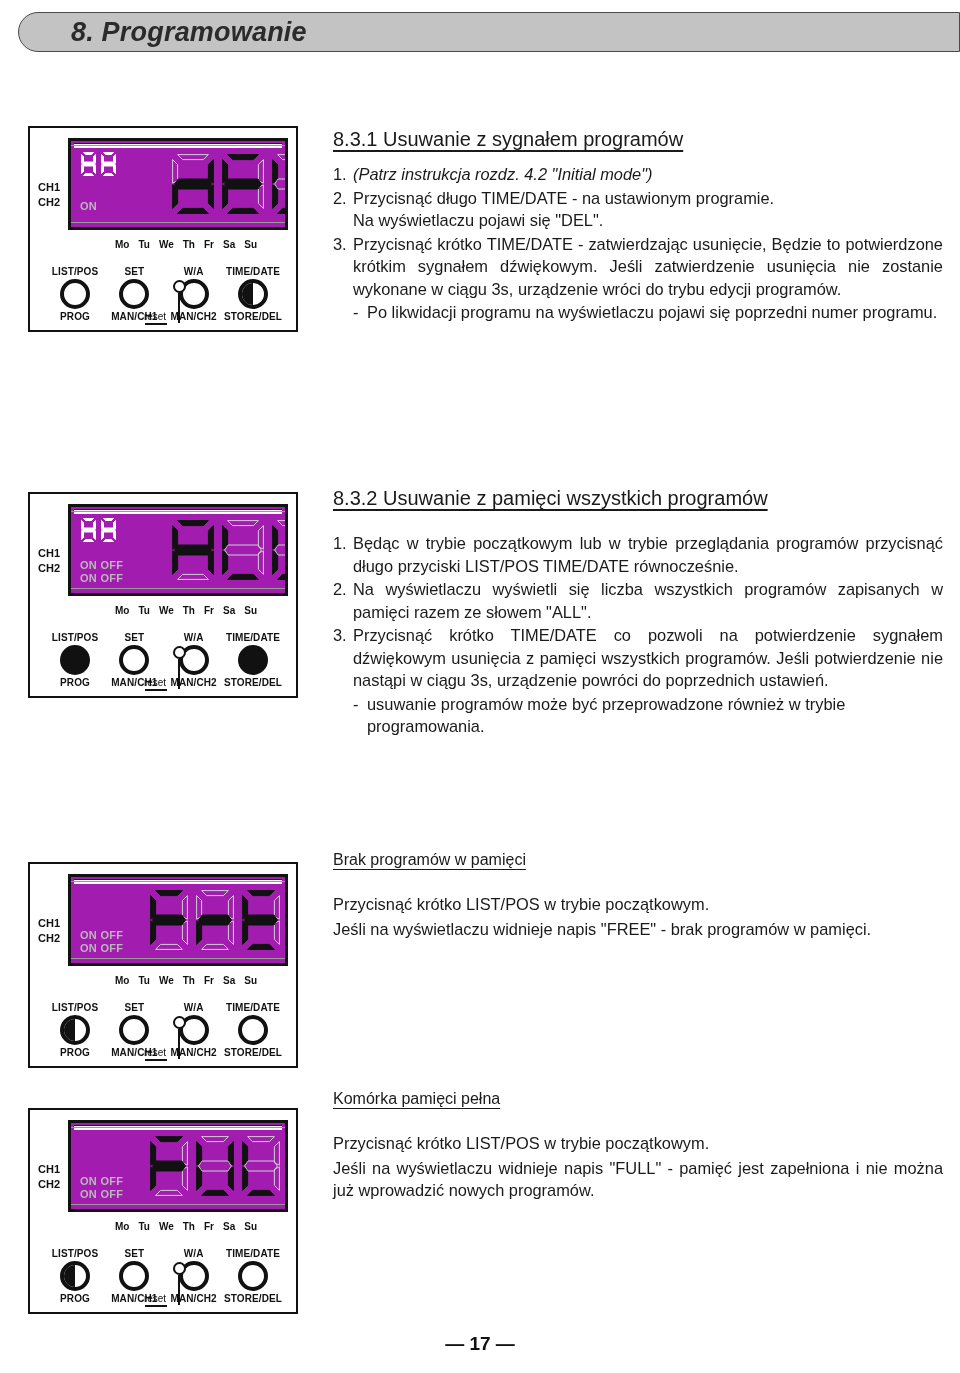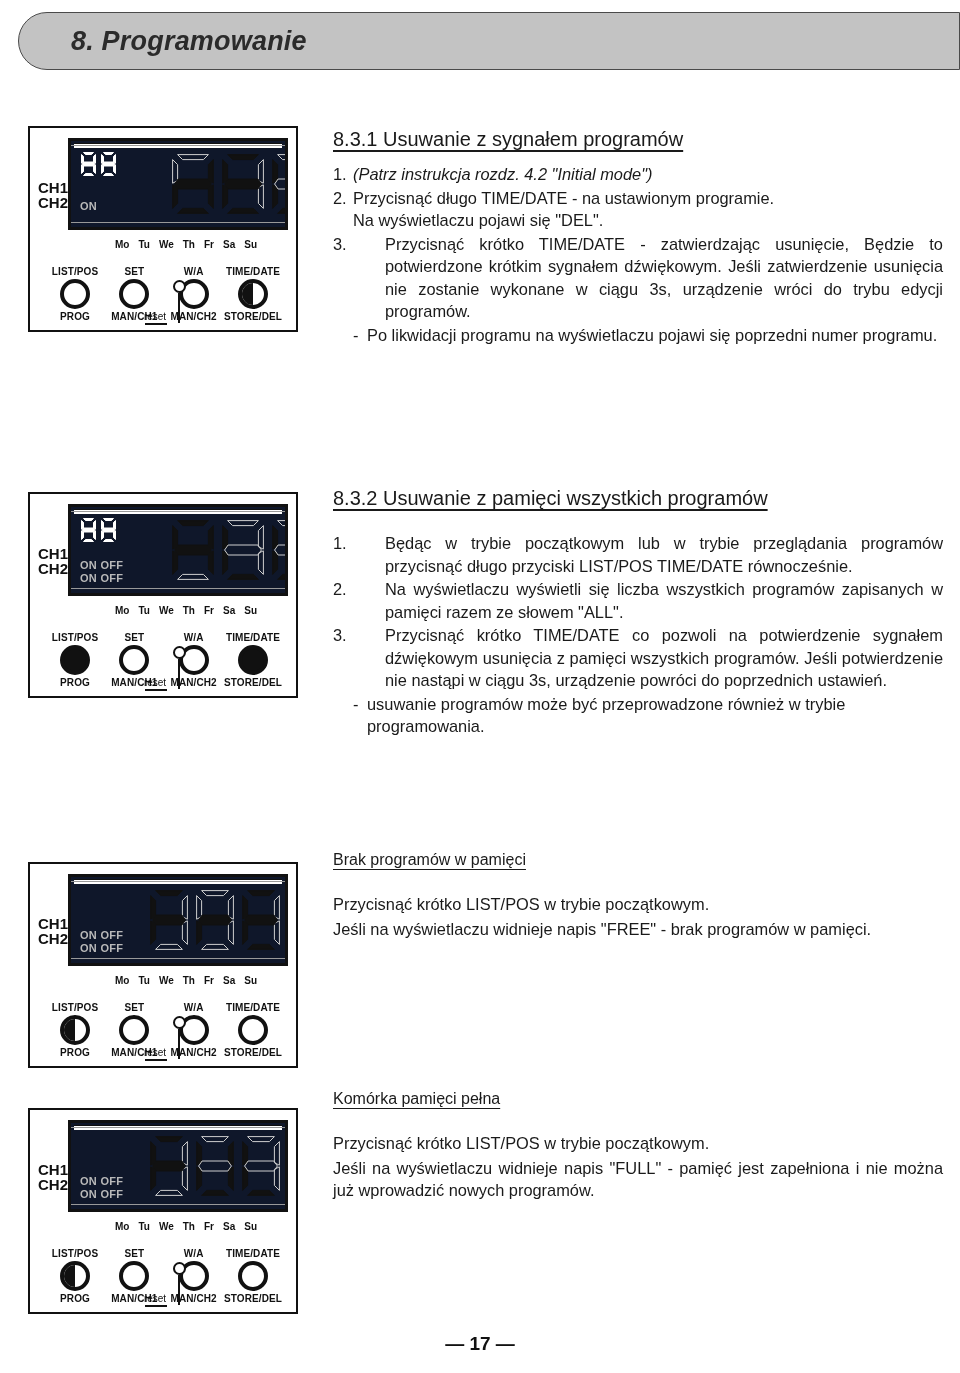--- a/index.html
+++ b/index.html
@@ -10,21 +10,21 @@
     font-family: "Liberation Sans", sans-serif;
     color: #1a1a1a;
     position: relative;
     overflow: hidden;
   }
 
   
   .header-bar {
     position: absolute;
     left: 18px; top: 12px;
-    width: 942px; height: 58px;
+    width: 942px; height: 40px;
     background: #c3c3c3;
     border: 1.5px solid #4a4a4a;
     border-radius: 29px 0 0 29px;
   }
   .header-title {
     position: absolute;
     left: 52px; top: 50%;
     transform: translateY(-50%);
     font-size: 27px;
     font-weight: bold;
@@ -43,31 +43,31 @@
     width: 270px;
     border: 2.5px solid #111;
     background: #fff;
     padding: 10px 8px 8px 8px;
   }
   .dev-inner { display:flex; align-items:flex-start; }
 
   .ch-labels {
     width: 30px;
     padding-top: 42px;
-    font-size: 15px;
+    font-size: 11px;
     font-weight: bold;
     line-height: 15px;
     color: #111;
     flex: none;
   }
 
   .lcd-wrap { flex:1; }
   .lcd {
     border: 3.5px solid #111;
-    background: #0f172a;
+    background: #a21caf;
     height: 92px;
     position: relative;
     overflow: hidden;
   }
   .lcd::before {
     content:"";
     position:absolute; left:3px; right:3px; top:2px; height:4px;
     background:#fff;
     border-top:1px solid #111;
   }
@@ -191,21 +191,21 @@
   }
   ol.steps { margin:0; padding:0; list-style:none; }
   ol.steps > li {
     display:flex;
     font-size: 16.4px;
     line-height: 22.5px;
     margin-bottom: 1px;
   }
   ol.steps > li .num { flex:none; width:20px; }
   ol.steps > li .body { flex:1; }
-  .just { text-align: justify; text-align-last: left; margin-left: 32px; }
+  .just { text-align: justify; text-align-last: left; }
   .ital { font-style: italic; }
   .dash-item {
     display:flex;
     font-size:16.4px;
     line-height:22.5px;
     margin-left: 20px;
   }
   .dash-item .dash { flex:none; width:14px; }
   p.para {
     font-size:16.4px;

